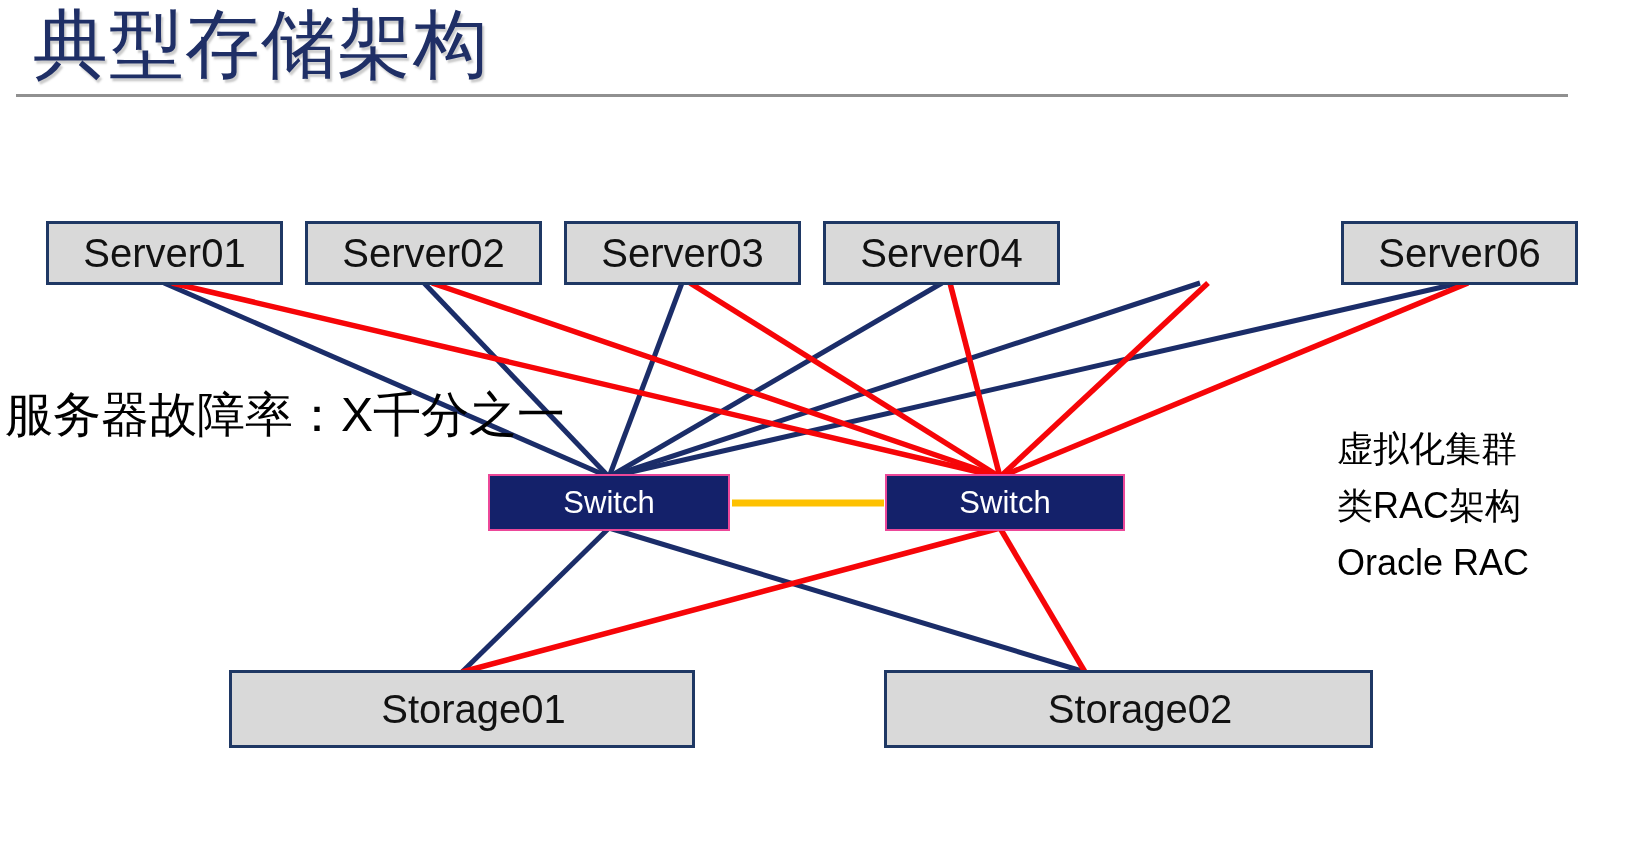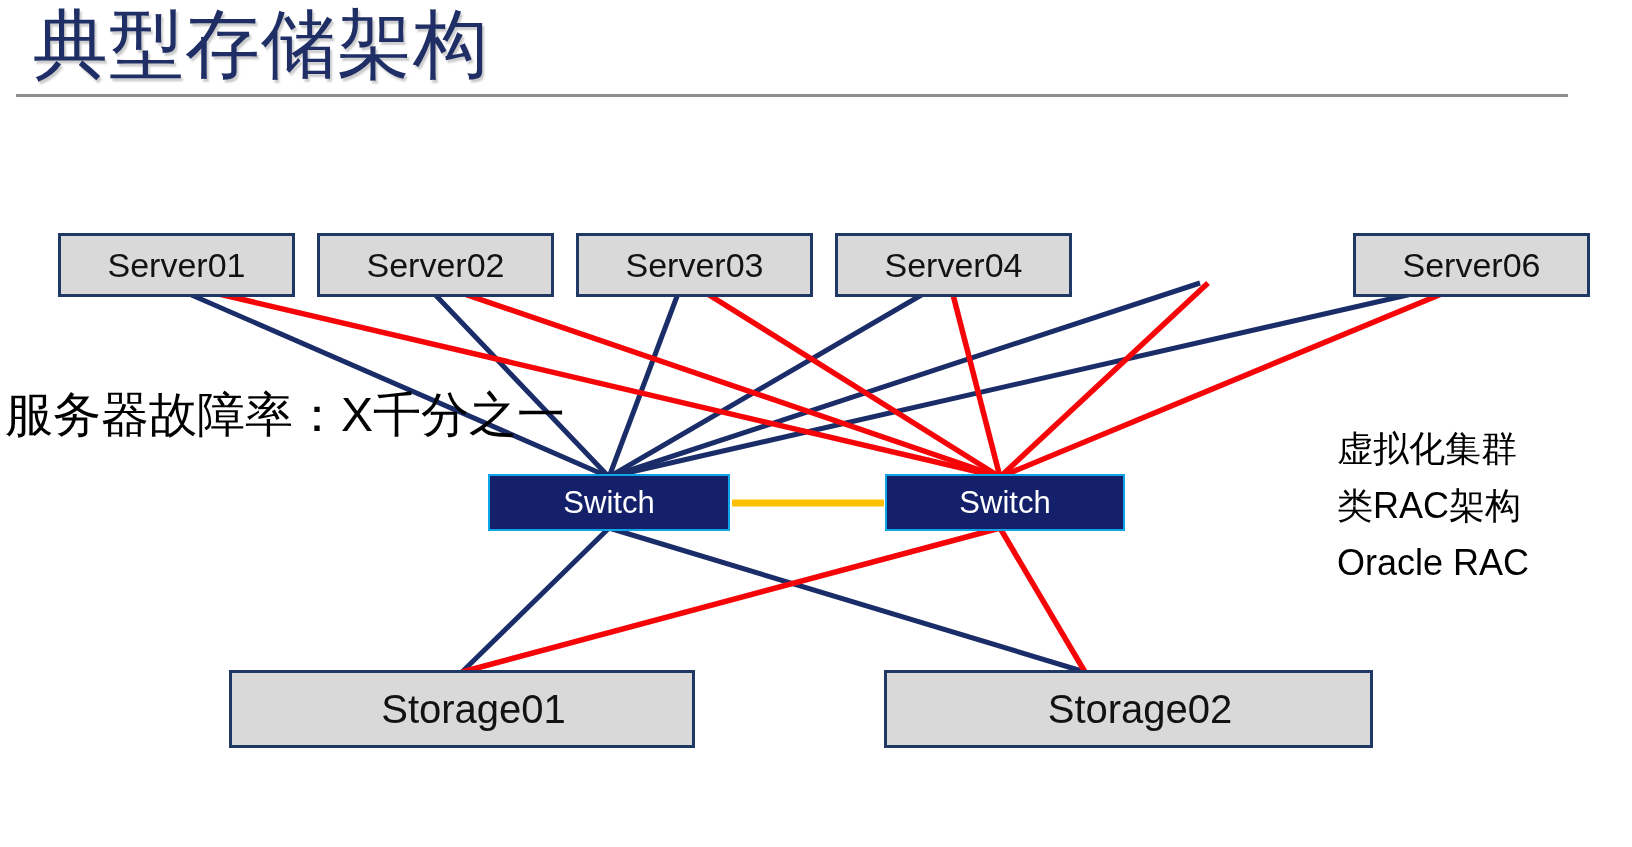--- a/index.html
+++ b/index.html
@@ -37,29 +37,29 @@
   .edge-navy{stroke:var(--navy);stroke-width:5;fill:none;}
   .edge-red{stroke:var(--red);stroke-width:5.5;fill:none;}
   .edge-yellow{stroke:var(--yellow);stroke-width:7;fill:none;}
   .node{
     position:absolute;z-index:2;
     display:flex;align-items:center;justify-content:center;
     box-sizing:border-box;
     white-space:nowrap;
   }
   .server{
-    width:237px;height:64px;top:233px;
+    width:237px;height:64px;top:221px;
     background:var(--box-fill);
     border:3px solid var(--box-border);
-    font-size:34px;color:#121212;margin-left:12px;
+    font-size:40px;color:#121212;
   }
   .switch{
     height:57px;top:474px;
     background:var(--switch-fill);
-    border:2px solid #0ea5e9;
+    border:2px solid #ec4899;
     font-size:31px;color:#ffffff;
   }
   .storage{
     height:78px;top:670px;
     background:var(--box-fill);
     border:3px solid var(--box-border);
     font-size:40px;color:#121212;padding-left:23px;
   }
   .caption{
     position:absolute;z-index:2;

